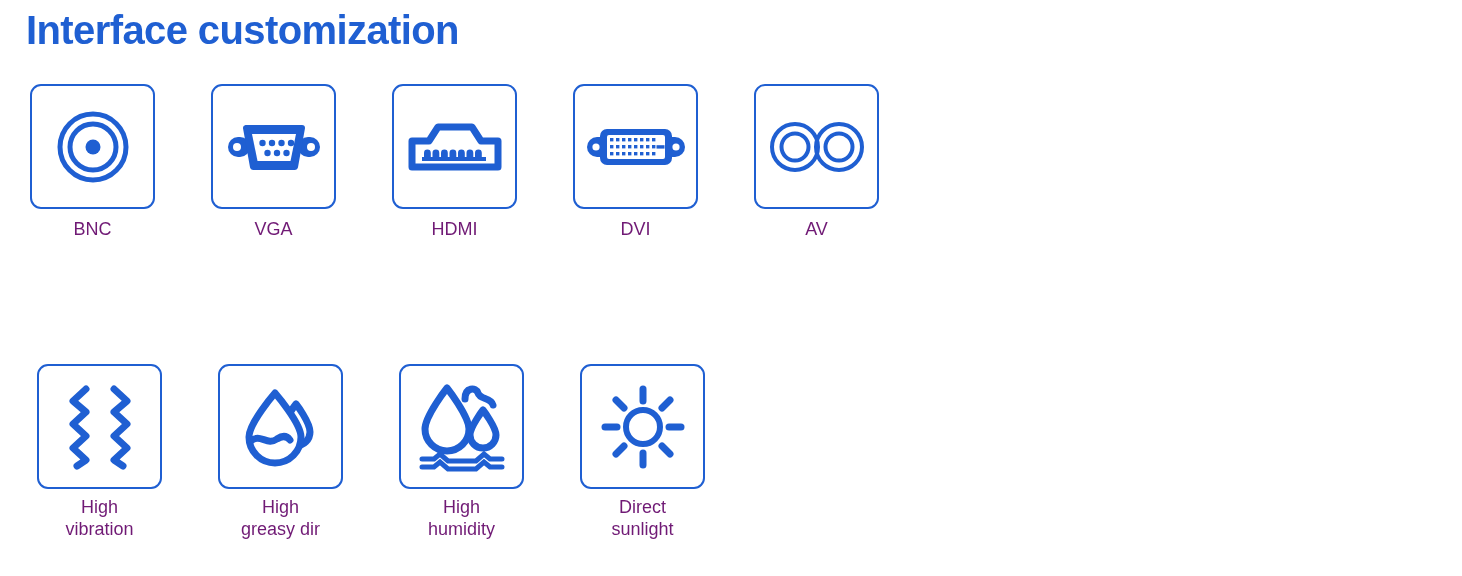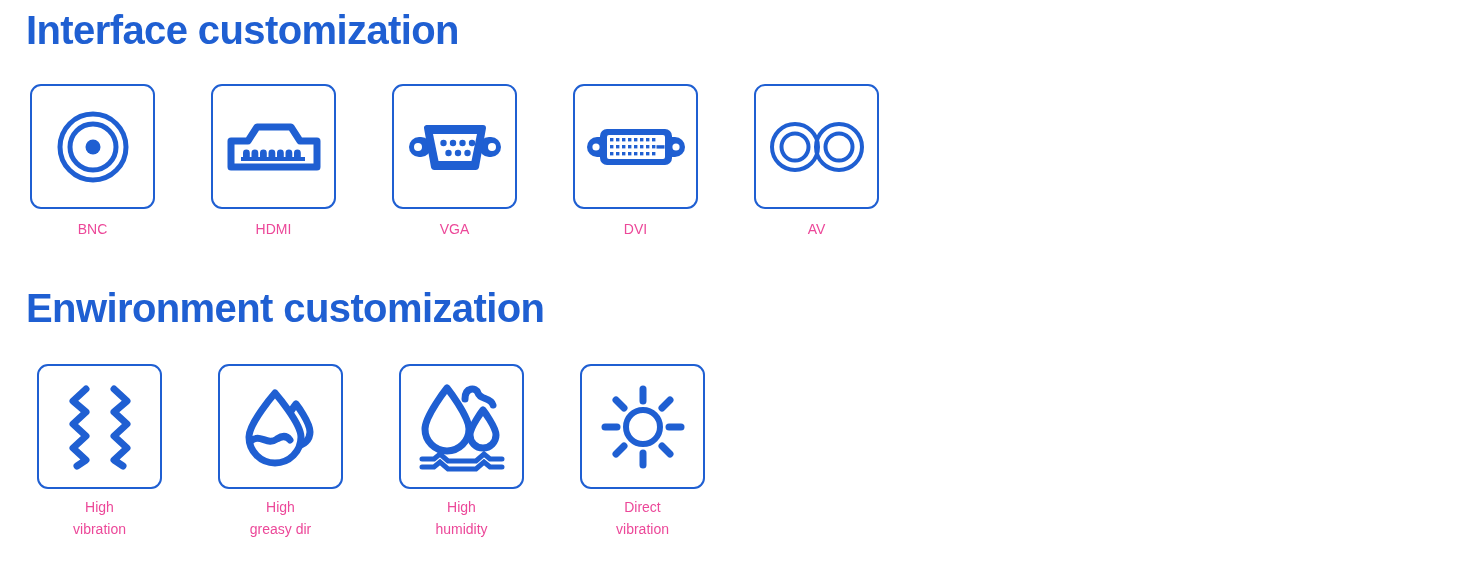--- a/index.html
+++ b/index.html
@@ -58,22 +58,22 @@
     border-radius: 11px;
     background: #ffffff;
     display: flex;
     align-items: center;
     justify-content: center;
   }
   .tile svg { display: block; }
 
   .tile-label {
     margin-top: 9px;
-    color: #ec4899;
-    font-size: 14px;
+    color: #701a75;
+    font-size: 18px;
     line-height: 22px;
     text-align: center;
     white-space: pre-line;
   }
   .tile-label.two-line { margin-top: 7px; }
 </style>
 </head>
 <body>
 
 <div class="page">
@@ -84,20 +84,44 @@
 
     <div class="tile-cell">
       <div class="tile">
         <svg width="78" height="78" viewBox="0 0 78 78">
           <circle cx="39" cy="39" r="33" fill="none" stroke="#1f5fd2" stroke-width="5"></circle>
           <circle cx="39" cy="39" r="23" fill="none" stroke="#1f5fd2" stroke-width="5"></circle>
           <circle cx="39" cy="39" r="7.5" fill="#1f5fd2"></circle>
         </svg>
       </div>
       <div class="tile-label">BNC</div>
+    </div>
+
+    <div class="tile-cell">
+      <div class="tile">
+        <svg width="96" height="58" viewBox="0 0 96 58">
+
+          <rect x="2" y="19" width="22" height="20" rx="10" fill="#1f5fd2"></rect>
+          <circle cx="11" cy="29" r="4" fill="#ffffff"></circle>
+          <rect x="72" y="19" width="22" height="20" rx="10" fill="#1f5fd2"></rect>
+          <circle cx="85" cy="29" r="4" fill="#ffffff"></circle>
+
+          <path d="M20 10 L76 10 L69 49 L27 49 Z" fill="#1f5fd2" stroke="#1f5fd2" stroke-width="6" stroke-linejoin="round"></path>
+          <path d="M26 16 L70 16 L64.5 43 L31.5 43 Z" fill="#ffffff"></path>
+
+          <circle cx="36.5" cy="25" r="3.2" fill="#1f5fd2"></circle>
+          <circle cx="46" cy="25" r="3.2" fill="#1f5fd2"></circle>
+          <circle cx="55.5" cy="25" r="3.2" fill="#1f5fd2"></circle>
+          <circle cx="41.5" cy="35" r="3.2" fill="#1f5fd2"></circle>
+          <circle cx="51" cy="35" r="3.2" fill="#1f5fd2"></circle>
+          <circle cx="60.5" cy="35" r="3.2" fill="#1f5fd2"></circle>
+          <circle cx="65" cy="25" r="3.2" fill="#1f5fd2"></circle>
+        </svg>
+      </div>
+      <div class="tile-label">VGA</div>
     </div>
 
     <div class="tile-cell">
       <div class="tile">
         <svg width="96" height="56" viewBox="0 0 96 56">
           <path d="M5 22 L22 22 L31 8 L65 8 L74 22 L91 22 L91 48 L5 48 Z" fill="none" stroke="#1f5fd2" stroke-width="7" stroke-linejoin="round"></path>
           <g fill="#1f5fd2">
             <path d="M17 40 v-6 a3.4 3.4 0 0 1 6.8 0 v6 z"></path>
             <path d="M25.5 40 v-6 a3.4 3.4 0 0 1 6.8 0 v6 z"></path>
             <path d="M34 40 v-6 a3.4 3.4 0 0 1 6.8 0 v6 z"></path>
@@ -107,44 +131,20 @@
             <path d="M68 40 v-6 a3.4 3.4 0 0 1 6.8 0 v6 z"></path>
             <rect x="15" y="38" width="64" height="4"></rect>
           </g>
         </svg>
       </div>
       <div class="tile-label">HDMI</div>
     </div>
 
     <div class="tile-cell">
       <div class="tile">
-        <svg width="96" height="58" viewBox="0 0 96 58">
-
-          <rect x="2" y="19" width="22" height="20" rx="10" fill="#1f5fd2"></rect>
-          <circle cx="11" cy="29" r="4" fill="#ffffff"></circle>
-          <rect x="72" y="19" width="22" height="20" rx="10" fill="#1f5fd2"></rect>
-          <circle cx="85" cy="29" r="4" fill="#ffffff"></circle>
-
-          <path d="M20 10 L76 10 L69 49 L27 49 Z" fill="#1f5fd2" stroke="#1f5fd2" stroke-width="6" stroke-linejoin="round"></path>
-          <path d="M26 16 L70 16 L64.5 43 L31.5 43 Z" fill="#ffffff"></path>
-
-          <circle cx="36.5" cy="25" r="3.2" fill="#1f5fd2"></circle>
-          <circle cx="46" cy="25" r="3.2" fill="#1f5fd2"></circle>
-          <circle cx="55.5" cy="25" r="3.2" fill="#1f5fd2"></circle>
-          <circle cx="41.5" cy="35" r="3.2" fill="#1f5fd2"></circle>
-          <circle cx="51" cy="35" r="3.2" fill="#1f5fd2"></circle>
-          <circle cx="60.5" cy="35" r="3.2" fill="#1f5fd2"></circle>
-          <circle cx="65" cy="25" r="3.2" fill="#1f5fd2"></circle>
-        </svg>
-      </div>
-      <div class="tile-label">VGA</div>
-    </div>
-
-    <div class="tile-cell">
-      <div class="tile">
         <svg width="100" height="44" viewBox="0 0 100 44">
 
           <rect x="1" y="12" width="24" height="20" rx="10" fill="#1f5fd2"></rect>
           <circle cx="10" cy="22" r="3.6" fill="#ffffff"></circle>
           <rect x="75" y="12" width="24" height="20" rx="10" fill="#1f5fd2"></rect>
           <circle cx="90" cy="22" r="3.6" fill="#ffffff"></circle>
 
           <rect x="14" y="4" width="72" height="36" rx="7" fill="#1f5fd2"></rect>
           <rect x="21" y="10" width="58" height="24" rx="2" fill="#ffffff"></rect>
 
@@ -190,21 +190,20 @@
           <circle cx="26" cy="30" r="13.5" fill="none" stroke="#1f5fd2" stroke-width="4"></circle>
           <circle cx="70" cy="30" r="23" fill="none" stroke="#1f5fd2" stroke-width="4"></circle>
           <circle cx="70" cy="30" r="13.5" fill="none" stroke="#1f5fd2" stroke-width="4"></circle>
         </svg>
       </div>
       <div class="tile-label">AV</div>
     </div>
 
   </div>
 
-  <div class="section-title" id="environment-title">Enwironment customization</div>
 
   <div class="tile-row" id="environment-row">
 
     <div class="tile-cell">
       <div class="tile">
         <svg width="80" height="86" viewBox="0 0 80 86">
           <path d="M26 5 L13 17 L26 28 L13 40 L26 52 L13 64 L26 76 L17 82" fill="none" stroke="#1f5fd2" stroke-width="7" stroke-linecap="round" stroke-linejoin="round"></path>
           <path d="M54 5 L67 17 L54 28 L67 40 L54 52 L67 64 L54 76 L63 82" fill="none" stroke="#1f5fd2" stroke-width="7" stroke-linecap="round" stroke-linejoin="round"></path>
         </svg>
       </div>
@@ -258,19 +257,19 @@
             <line x1="4" y1="42" x2="16" y2="42"></line>
             <line x1="68" y1="42" x2="80" y2="42"></line>
             <line x1="15" y1="15" x2="23" y2="23"></line>
             <line x1="61" y1="61" x2="69" y2="69"></line>
             <line x1="69" y1="15" x2="61" y2="23"></line>
             <line x1="23" y1="61" x2="15" y2="69"></line>
           </g>
         </svg>
       </div>
       <div class="tile-label two-line">Direct
-vibration</div>
+sunlight</div>
     </div>
 
 
   </div>
 
 </div>
 
 </body></html>

